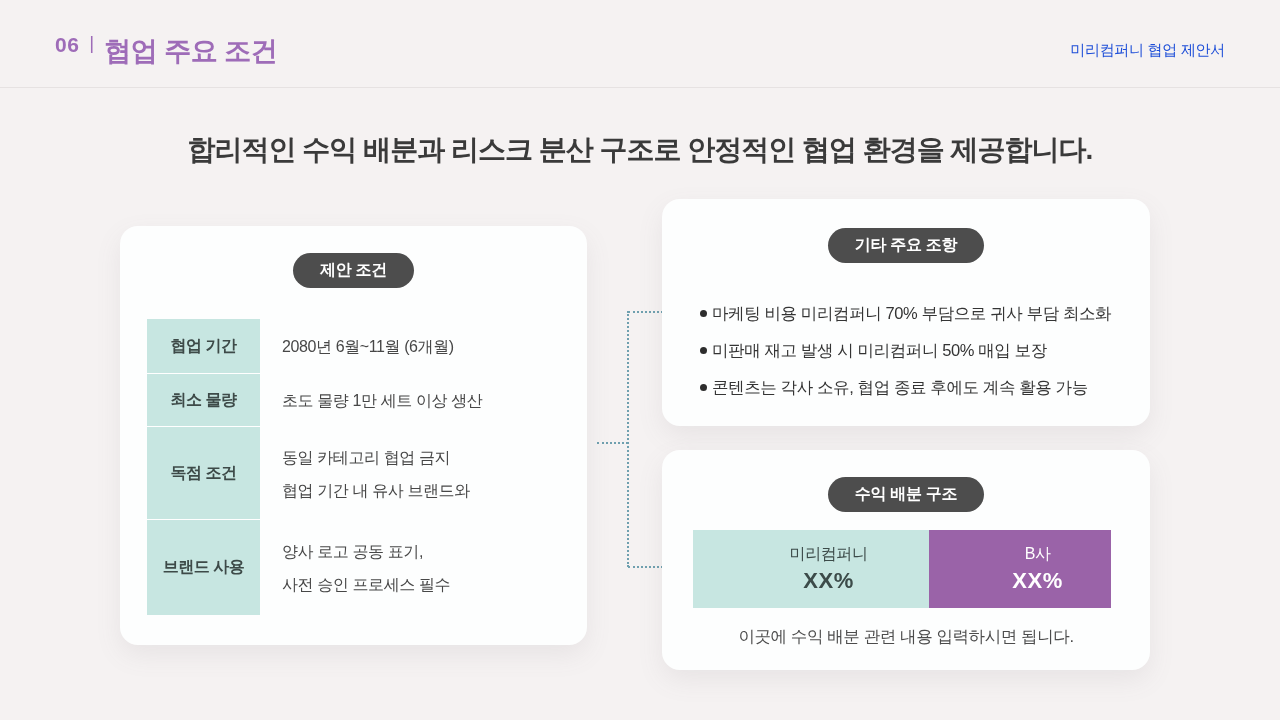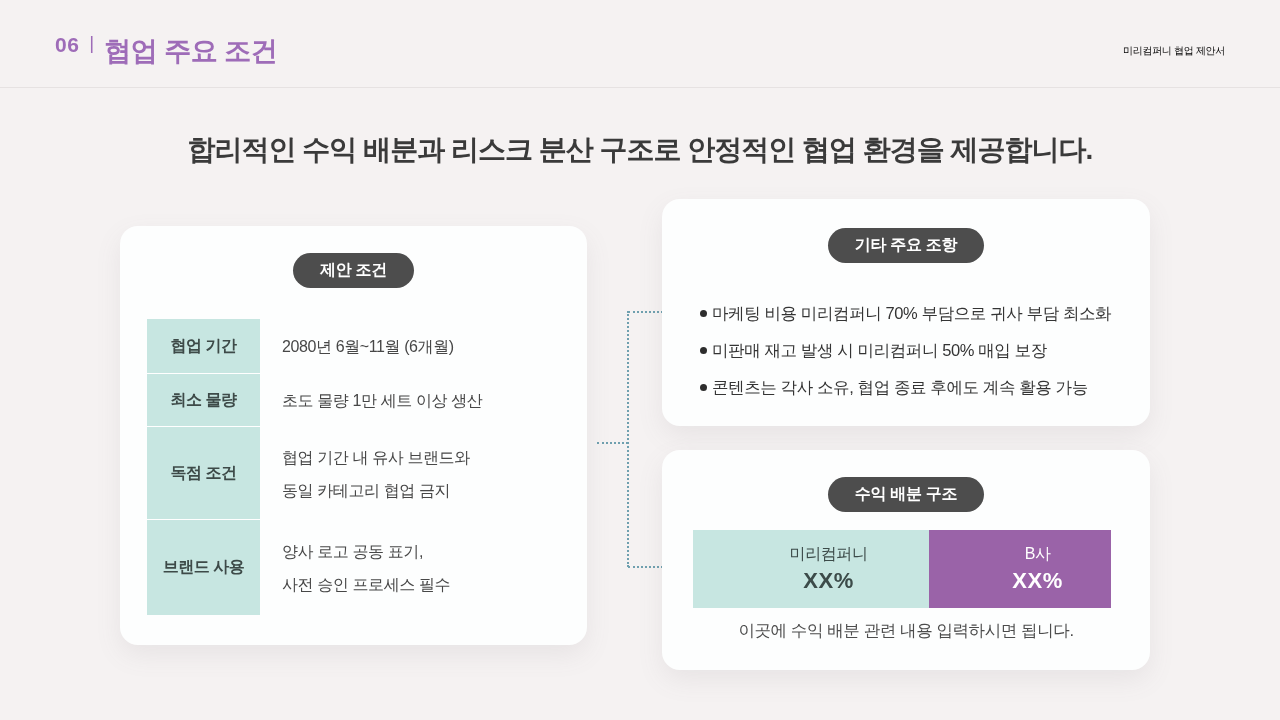--- a/index.html
+++ b/index.html
@@ -16,21 +16,21 @@
   .header {
     position: absolute; top: 0; left: 0; right: 0; height: 88px;
     display: flex; align-items: center; justify-content: space-between;
     padding: 14px 55px 0 55px;
     border-bottom: 1px solid #e6e2e2;
   }
   .header-left { display: flex; align-items: flex-start; gap: 10px; color: #9e6cb8; }
   .header-num { font-size: 21px; font-weight: 700; letter-spacing: 0.5px; }
   .header-sep { font-size: 19px; font-weight: 400; transform: translateY(-1px); }
   .header-title { font-size: 27px; font-weight: 700; letter-spacing: -0.5px; }
-  .header-right { font-size: 10px; color: #000000; letter-spacing: -0.3px; }
+  .header-right { font-size: 15px; color: #1d4ed8; letter-spacing: -0.3px; }
 
   
   .headline {
     position: absolute; top: 131px; left: 0; right: 0;
     text-align: center;
     font-size: 28px; font-weight: 700; letter-spacing: -1px;
     color: #3a3a3a;
   }
 
   
@@ -91,21 +91,21 @@
   .bars { margin: 18px 0 0 31px; width: 418px; height: 78px; display: flex; }
   .bar {
     display: flex; flex-direction: column;
     align-items: center; justify-content: center;
     gap: 3px;
     padding-left: 35px;
   }
   .bar-name { font-size: 16px; font-weight: 500; letter-spacing: -0.4px; }
   .bar-share { font-size: 22px; font-weight: 700; letter-spacing: 0.5px; }
   .revenue-caption {
-    margin-top: 12px; text-align: center;
+    margin-top: 18px; text-align: center;
     font-size: 16.5px; color: #4c4c4c; letter-spacing: -0.4px;
   }
 
   
   .conn { position: absolute; }
   .conn-v { left: 627px; top: 311px; height: 256px; width: 0; border-left: 2px dotted #6fa0af; }
   .conn-h-top { left: 628px; top: 311px; width: 35px; height: 0; border-top: 2px dotted #6fa0af; }
   .conn-h-mid { left: 597px; top: 442px; width: 31px; height: 0; border-top: 2px dotted #6fa0af; }
   .conn-h-bot { left: 628px; top: 566px; width: 35px; height: 0; border-top: 2px dotted #6fa0af; }
 </style>
@@ -143,22 +143,22 @@
     <div class="prow prow-1">
       <div class="pcell-label">최소 물량</div>
       <div class="pcell-value">
         <div>초도 물량 1만 세트 이상 생산</div>
         <div></div>
       </div>
     </div>
     <div class="prow prow-2">
       <div class="pcell-label">독점 조건</div>
       <div class="pcell-value">
+        <div>동일 카테고리 협업 금지</div>
         <div>협업 기간 내 유사 브랜드와</div>
-        <div>동일 카테고리 협업 금지</div>
       </div>
     </div>
     <div class="prow prow-3">
       <div class="pcell-label">브랜드 사용</div>
       <div class="pcell-value">
         <div>양사 로고 공동 표기,</div>
         <div>사전 승인 프로세스 필수</div>
       </div>
     </div>
   </div>

